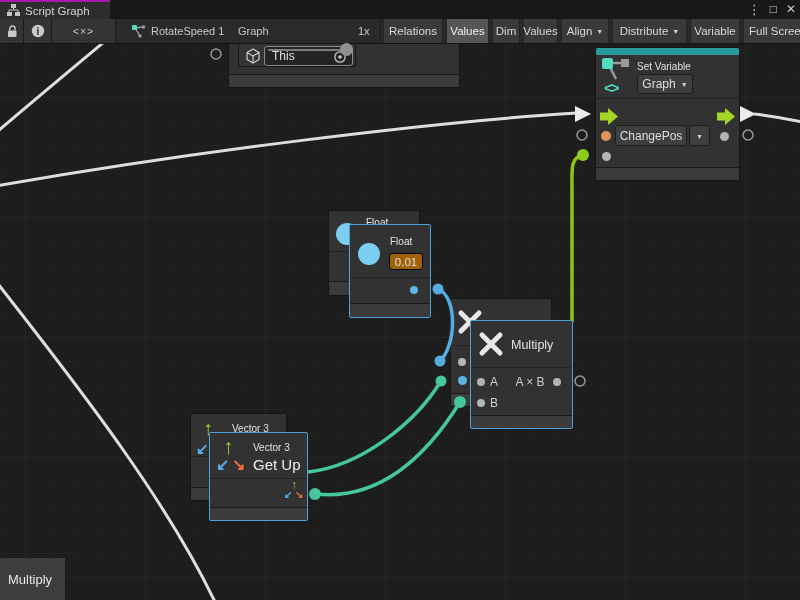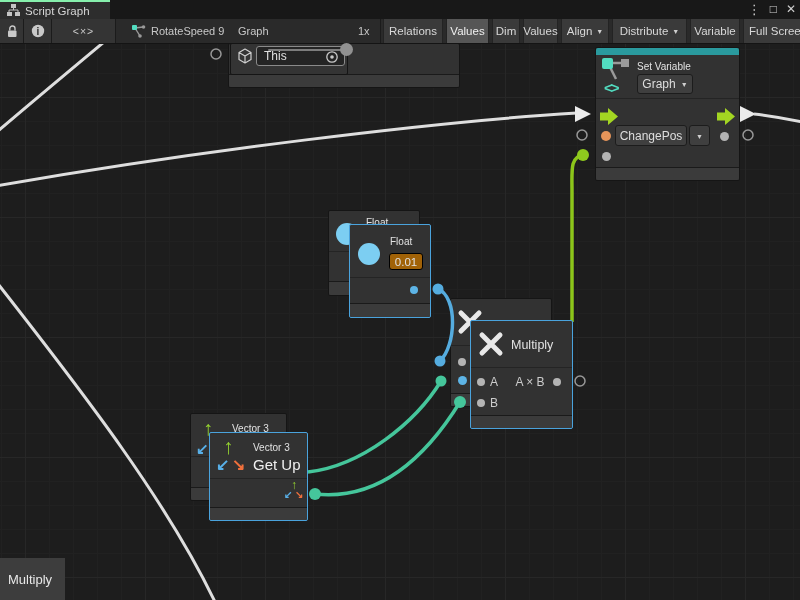--- a/index.html
+++ b/index.html
@@ -1,21 +1,21 @@
 <!DOCTYPE html>
 <html><head>
 <meta charset="utf-8">
 <style>
   html,body{margin:0;padding:0;background:#101010;}
   *{box-sizing:border-box;font-family:"Liberation Sans",sans-serif;}
   .app{position:relative;width:800px;height:600px;overflow:hidden;background:#1d1d1d;user-select:none;}
 
   
   .titlebar{position:absolute;left:0;top:0;width:800px;height:19px;background:#181818;z-index:50;}
-  .tab{position:absolute;left:0;top:0;width:110px;height:19px;background:#2d2d2d;border-top:2px solid #86efac;display:flex;align-items:center;padding-left:7px;gap:5px;}
+  .tab{position:absolute;left:0;top:0;width:110px;height:19px;background:#2d2d2d;border-top:2px solid #a21caf;display:flex;align-items:center;padding-left:7px;gap:5px;}
   .tab-label{font-size:11.5px;color:#d6d6d6;}
   .winbtns{position:absolute;right:4px;top:0;height:19px;display:flex;align-items:center;gap:9px;color:#cfcfcf;z-index:51;}
   .winbtns span{font-size:12px;line-height:19px;cursor:default;}
 
   
   .toolbar{position:absolute;left:0;top:19px;width:800px;height:25px;background:#2a2a2a;border-bottom:1px solid #141414;z-index:50;}
   .tcell{position:absolute;top:0;height:24px;background:#343434;border-right:1px solid #1b1b1b;display:flex;align-items:center;justify-content:center;}
   .tbtn{position:absolute;top:0;height:24px;background:#3a3a3a;display:flex;align-items:center;justify-content:center;gap:4px;font-size:11.5px;color:#d8d8d8;border-left:1px solid #232323;border-right:1px solid #232323;}
   .tbtn.active{background:#565656;color:#f0f0f0;}
   .dd{font-size:7px;color:#cfcfcf;margin-top:1px;}
@@ -118,21 +118,21 @@
 
       <path d="M 583 155 C 570 157 572 170 572 192 L 572 322" stroke="#8cc51a" stroke-width="3.5" fill="none"></path>
       <circle cx="583" cy="155" r="6" fill="#8fca1e"></circle>
 
       <circle cx="216" cy="54" r="5" fill="none" stroke="#989898" stroke-width="1.5"></circle>
       <circle cx="582" cy="135" r="5" fill="none" stroke="#989898" stroke-width="1.5"></circle>
       <circle cx="748" cy="135" r="5" fill="none" stroke="#989898" stroke-width="1.5"></circle>
       <circle cx="580" cy="381" r="5" fill="none" stroke="#989898" stroke-width="1.5"></circle>
     </svg>
 
-    <div class="node fg" style="left:230px;top:-1px;width:118px;height:32px;background:#343434;">
+    <div class="node fg" style="left:238px;top:-1px;width:118px;height:24px;background:#343434;">
       <svg width="16" height="16" style="position:absolute;left:6px;top:4px;">
         <path d="M8 1 L14 4.5 L14 11.5 L8 15 L2 11.5 L2 4.5 Z M2 4.5 L8 8 L14 4.5 M8 8 L8 15" stroke="#cfcfcf" stroke-width="1.2" fill="none" stroke-linejoin="round"></path>
       </svg>
       <div class="valuebox" style="left:25px;top:2px;width:89px;height:20px;border:1.5px solid #8a8a8a;background:#242424;padding-left:7px;font-size:12px;">
         <span>This</span>
         <svg width="14" height="14" style="position:absolute;right:5px;top:2.5px;">
           <circle cx="7" cy="7" r="5.2" stroke="#c9c9c9" stroke-width="1.3" fill="none"></circle>
           <circle cx="7" cy="7" r="1.8" fill="#c9c9c9"></circle>
         </svg>
       </div>
@@ -251,21 +251,21 @@
       <span style="font-size:10.5px;color:#c9c9c9;letter-spacing:1px;">&lt;×&gt;</span>
     </div>
 
     <svg width="15" height="15" style="position:absolute;left:131px;top:5px;">
       <line x1="4" y1="4" x2="12" y2="3" stroke="#9a9a9a" stroke-width="1.4"></line>
       <line x1="4" y1="4" x2="9" y2="12" stroke="#9a9a9a" stroke-width="1.4"></line>
       <rect x="1" y="1" width="5" height="5" rx="1" fill="#52dcc0"></rect>
       <circle cx="12.5" cy="3" r="1.8" fill="#9a9a9a"></circle>
       <circle cx="9" cy="12" r="1.8" fill="#9a9a9a"></circle>
     </svg>
-    <span class="tb-label" style="position:absolute;left:151px;top:6px;">RotateSpeed 9</span>
+    <span class="tb-label" style="position:absolute;left:151px;top:6px;">RotateSpeed 1</span>
 
     <span class="tb-label" style="position:absolute;left:238px;top:6px;">Graph</span>
     <div class="slider-track"></div>
     <div class="slider-handle"></div>
     <span class="tb-label" style="position:absolute;left:358px;top:6px;">1x</span>
 
     <div class="tb-divider" style="left:380px;"></div>
 
     <div class="tbtn" style="left:383px;width:60px;">
         <span>Relations</span>

